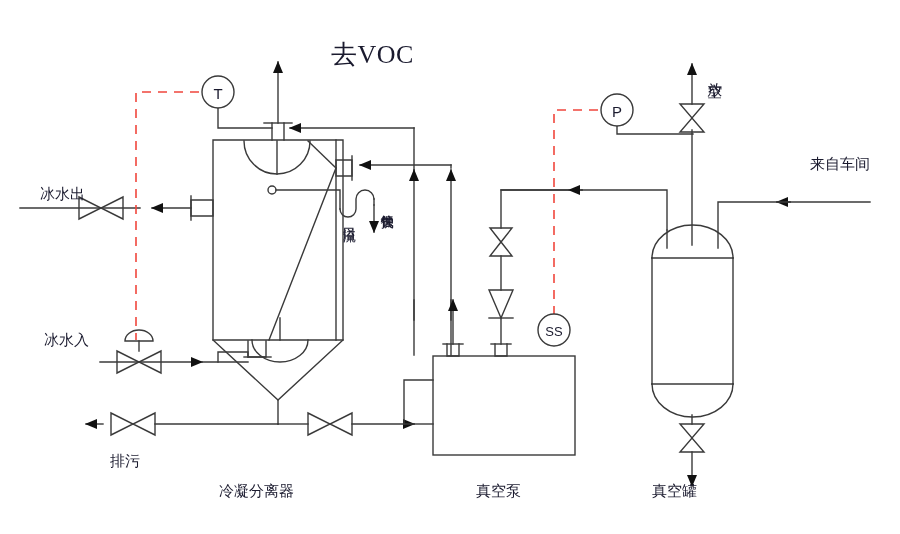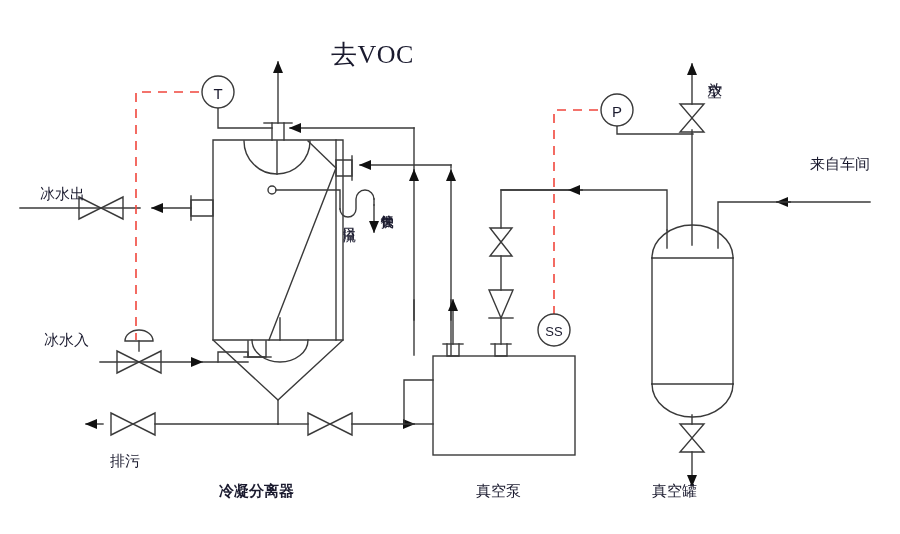--- a/index.html
+++ b/index.html
@@ -263,19 +263,19 @@
   <div class="lbl" style="left:110px; top:454px;">排污</div>
 
   <div class="lbl lbl-vert" style="left:342px; top:218px; font-size:13px;">溢流口</div>
 
   <div class="lbl lbl-vert" style="left:380px; top:205px; font-size:13px;">气蚀保护管</div>
 
   <div class="lbl lbl-vert" style="left:706px; top:71px;">放空</div>
 
   <div class="lbl" style="left:810px; top:157px;text-align:center;">来自车间</div>
 
-  <div class="lbl lbl-equip" style="left:219px; top:484px;font-weight:bold;">冷凝分离器</div>
+  <div class="lbl lbl-equip" style="left:219px; top:484px;">冷凝分离器</div>
 
   <div class="lbl lbl-equip" style="left:476px; top:484px;text-align:right;">真空泵</div>
 
   <div class="lbl lbl-equip" style="left:652px; top:484px;">真空罐</div>
 
 </div>
 
 </body></html>

